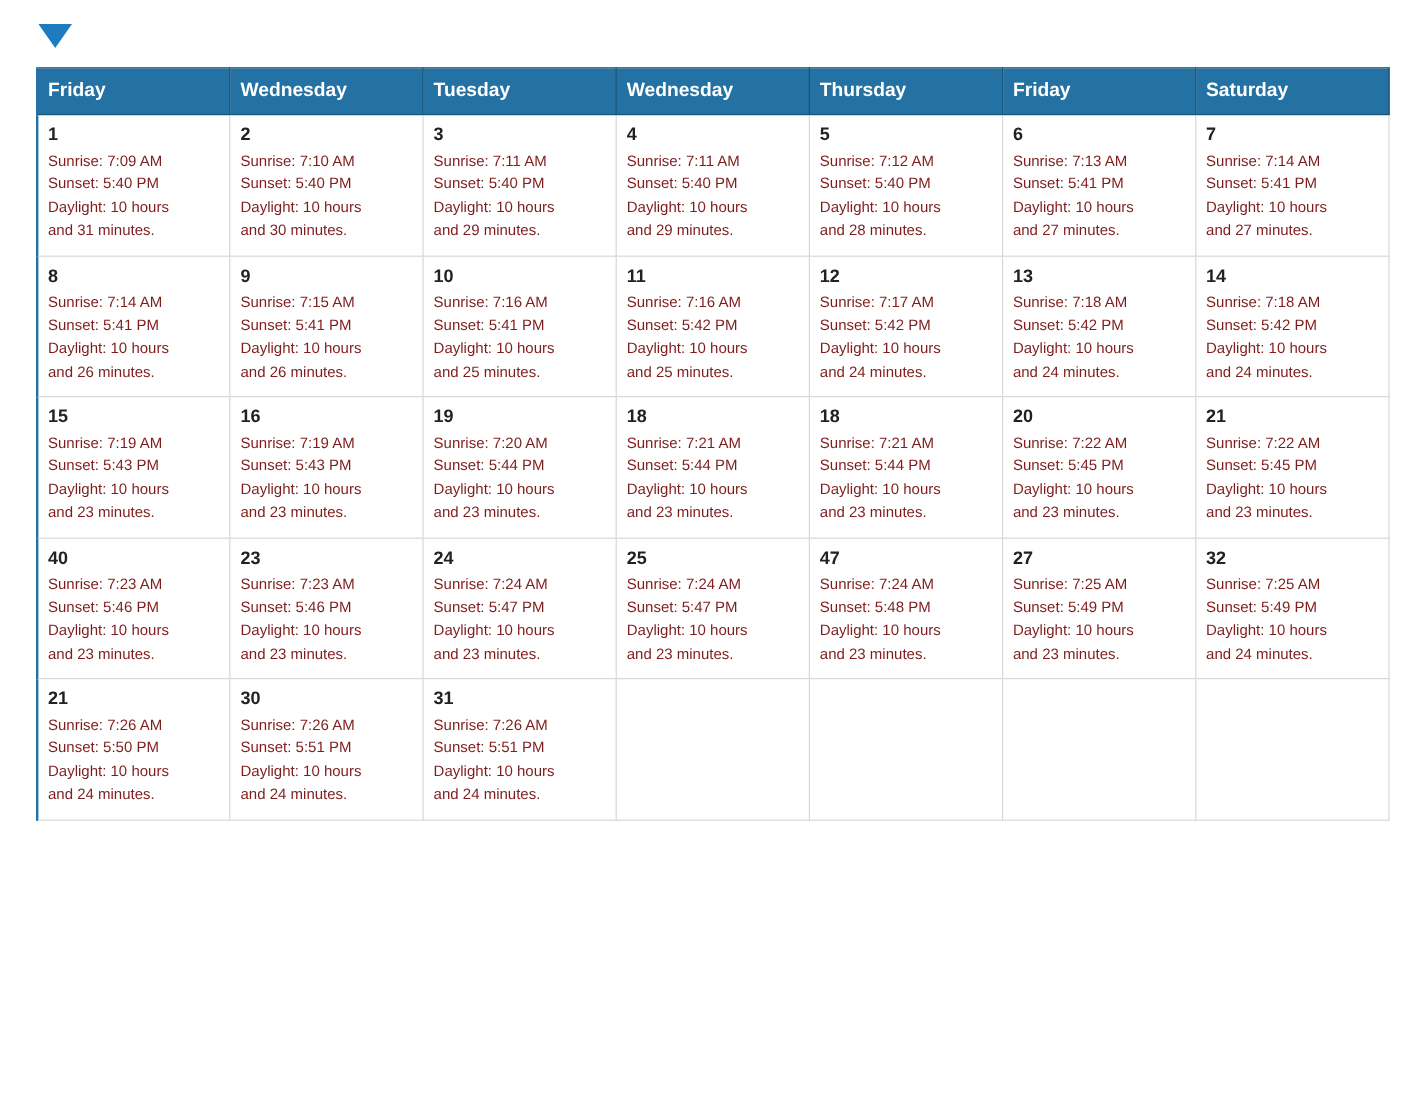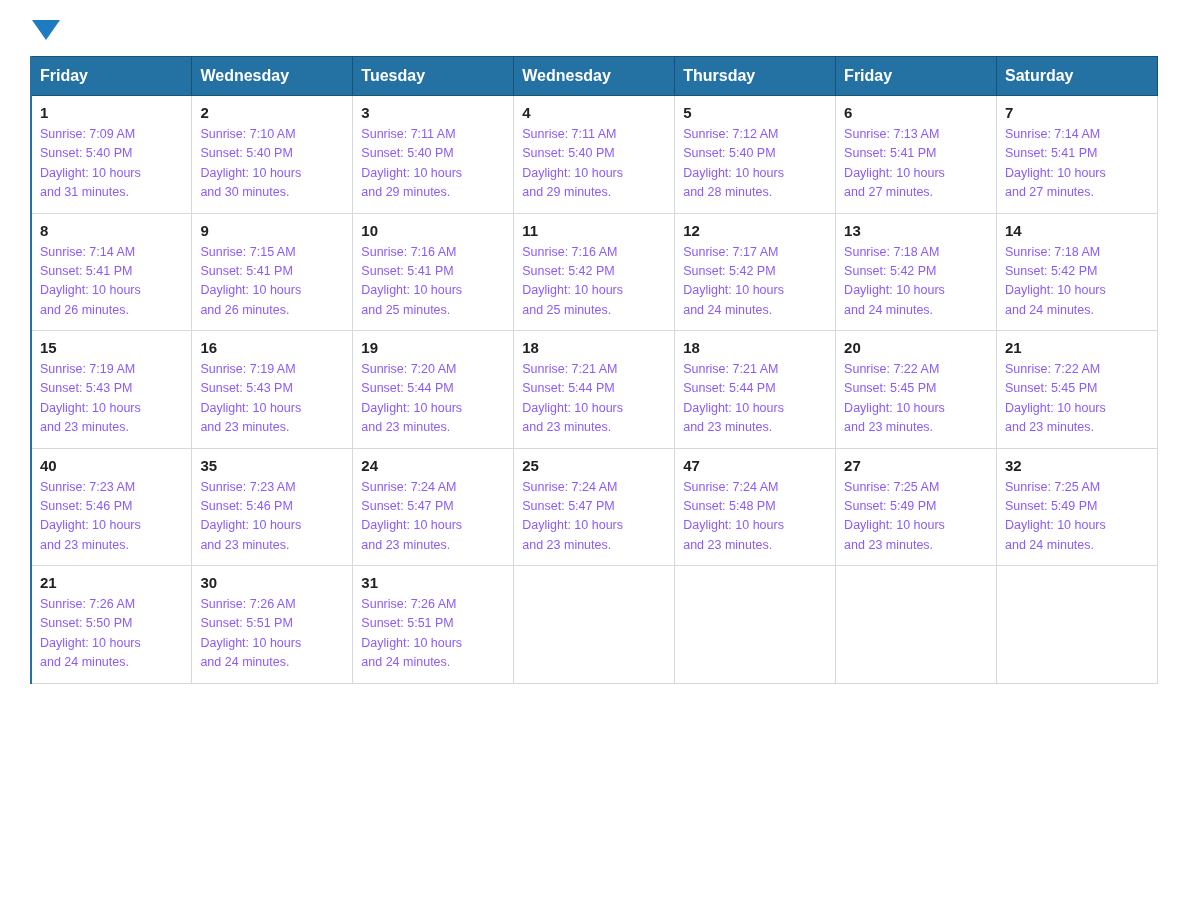--- a/index.html
+++ b/index.html
@@ -86,21 +86,21 @@
     }
     .day-num {
       font-size: 15px;
       font-weight: bold;
       display: block;
       margin-bottom: 4px;
     }
     .day-info {
       font-size: 12.5px;
       line-height: 1.55;
-      color: #8b5cf6;
+      color: #7f1d1d;
     }
     .empty-cell {
       background: #fff;
     }
     tbody tr td:first-child {
       border-left: 2px solid #2471a3;
     }
     thead th:first-child {
       border-left: 2px solid #2471a3;
     }
@@ -185,21 +185,21 @@
         <td><span class="day-num">18</span>
         <span class="day-info">Sunrise: 7:21 AM<br>Sunset: 5:44 PM<br>Daylight: 10 hours<br>and 23 minutes.</span></td>
         <td><span class="day-num">20</span>
         <span class="day-info">Sunrise: 7:22 AM<br>Sunset: 5:45 PM<br>Daylight: 10 hours<br>and 23 minutes.</span></td>
         <td><span class="day-num">21</span>
         <span class="day-info">Sunrise: 7:22 AM<br>Sunset: 5:45 PM<br>Daylight: 10 hours<br>and 23 minutes.</span></td>
       </tr>
       <tr>
         <td><span class="day-num">40</span>
         <span class="day-info">Sunrise: 7:23 AM<br>Sunset: 5:46 PM<br>Daylight: 10 hours<br>and 23 minutes.</span></td>
-        <td><span class="day-num">35</span>
+        <td><span class="day-num">23</span>
         <span class="day-info">Sunrise: 7:23 AM<br>Sunset: 5:46 PM<br>Daylight: 10 hours<br>and 23 minutes.</span></td>
         <td><span class="day-num">24</span>
         <span class="day-info">Sunrise: 7:24 AM<br>Sunset: 5:47 PM<br>Daylight: 10 hours<br>and 23 minutes.</span></td>
         <td><span class="day-num">25</span>
         <span class="day-info">Sunrise: 7:24 AM<br>Sunset: 5:47 PM<br>Daylight: 10 hours<br>and 23 minutes.</span></td>
         <td><span class="day-num">47</span>
         <span class="day-info">Sunrise: 7:24 AM<br>Sunset: 5:48 PM<br>Daylight: 10 hours<br>and 23 minutes.</span></td>
         <td><span class="day-num">27</span>
         <span class="day-info">Sunrise: 7:25 AM<br>Sunset: 5:49 PM<br>Daylight: 10 hours<br>and 23 minutes.</span></td>
         <td><span class="day-num">32</span>

